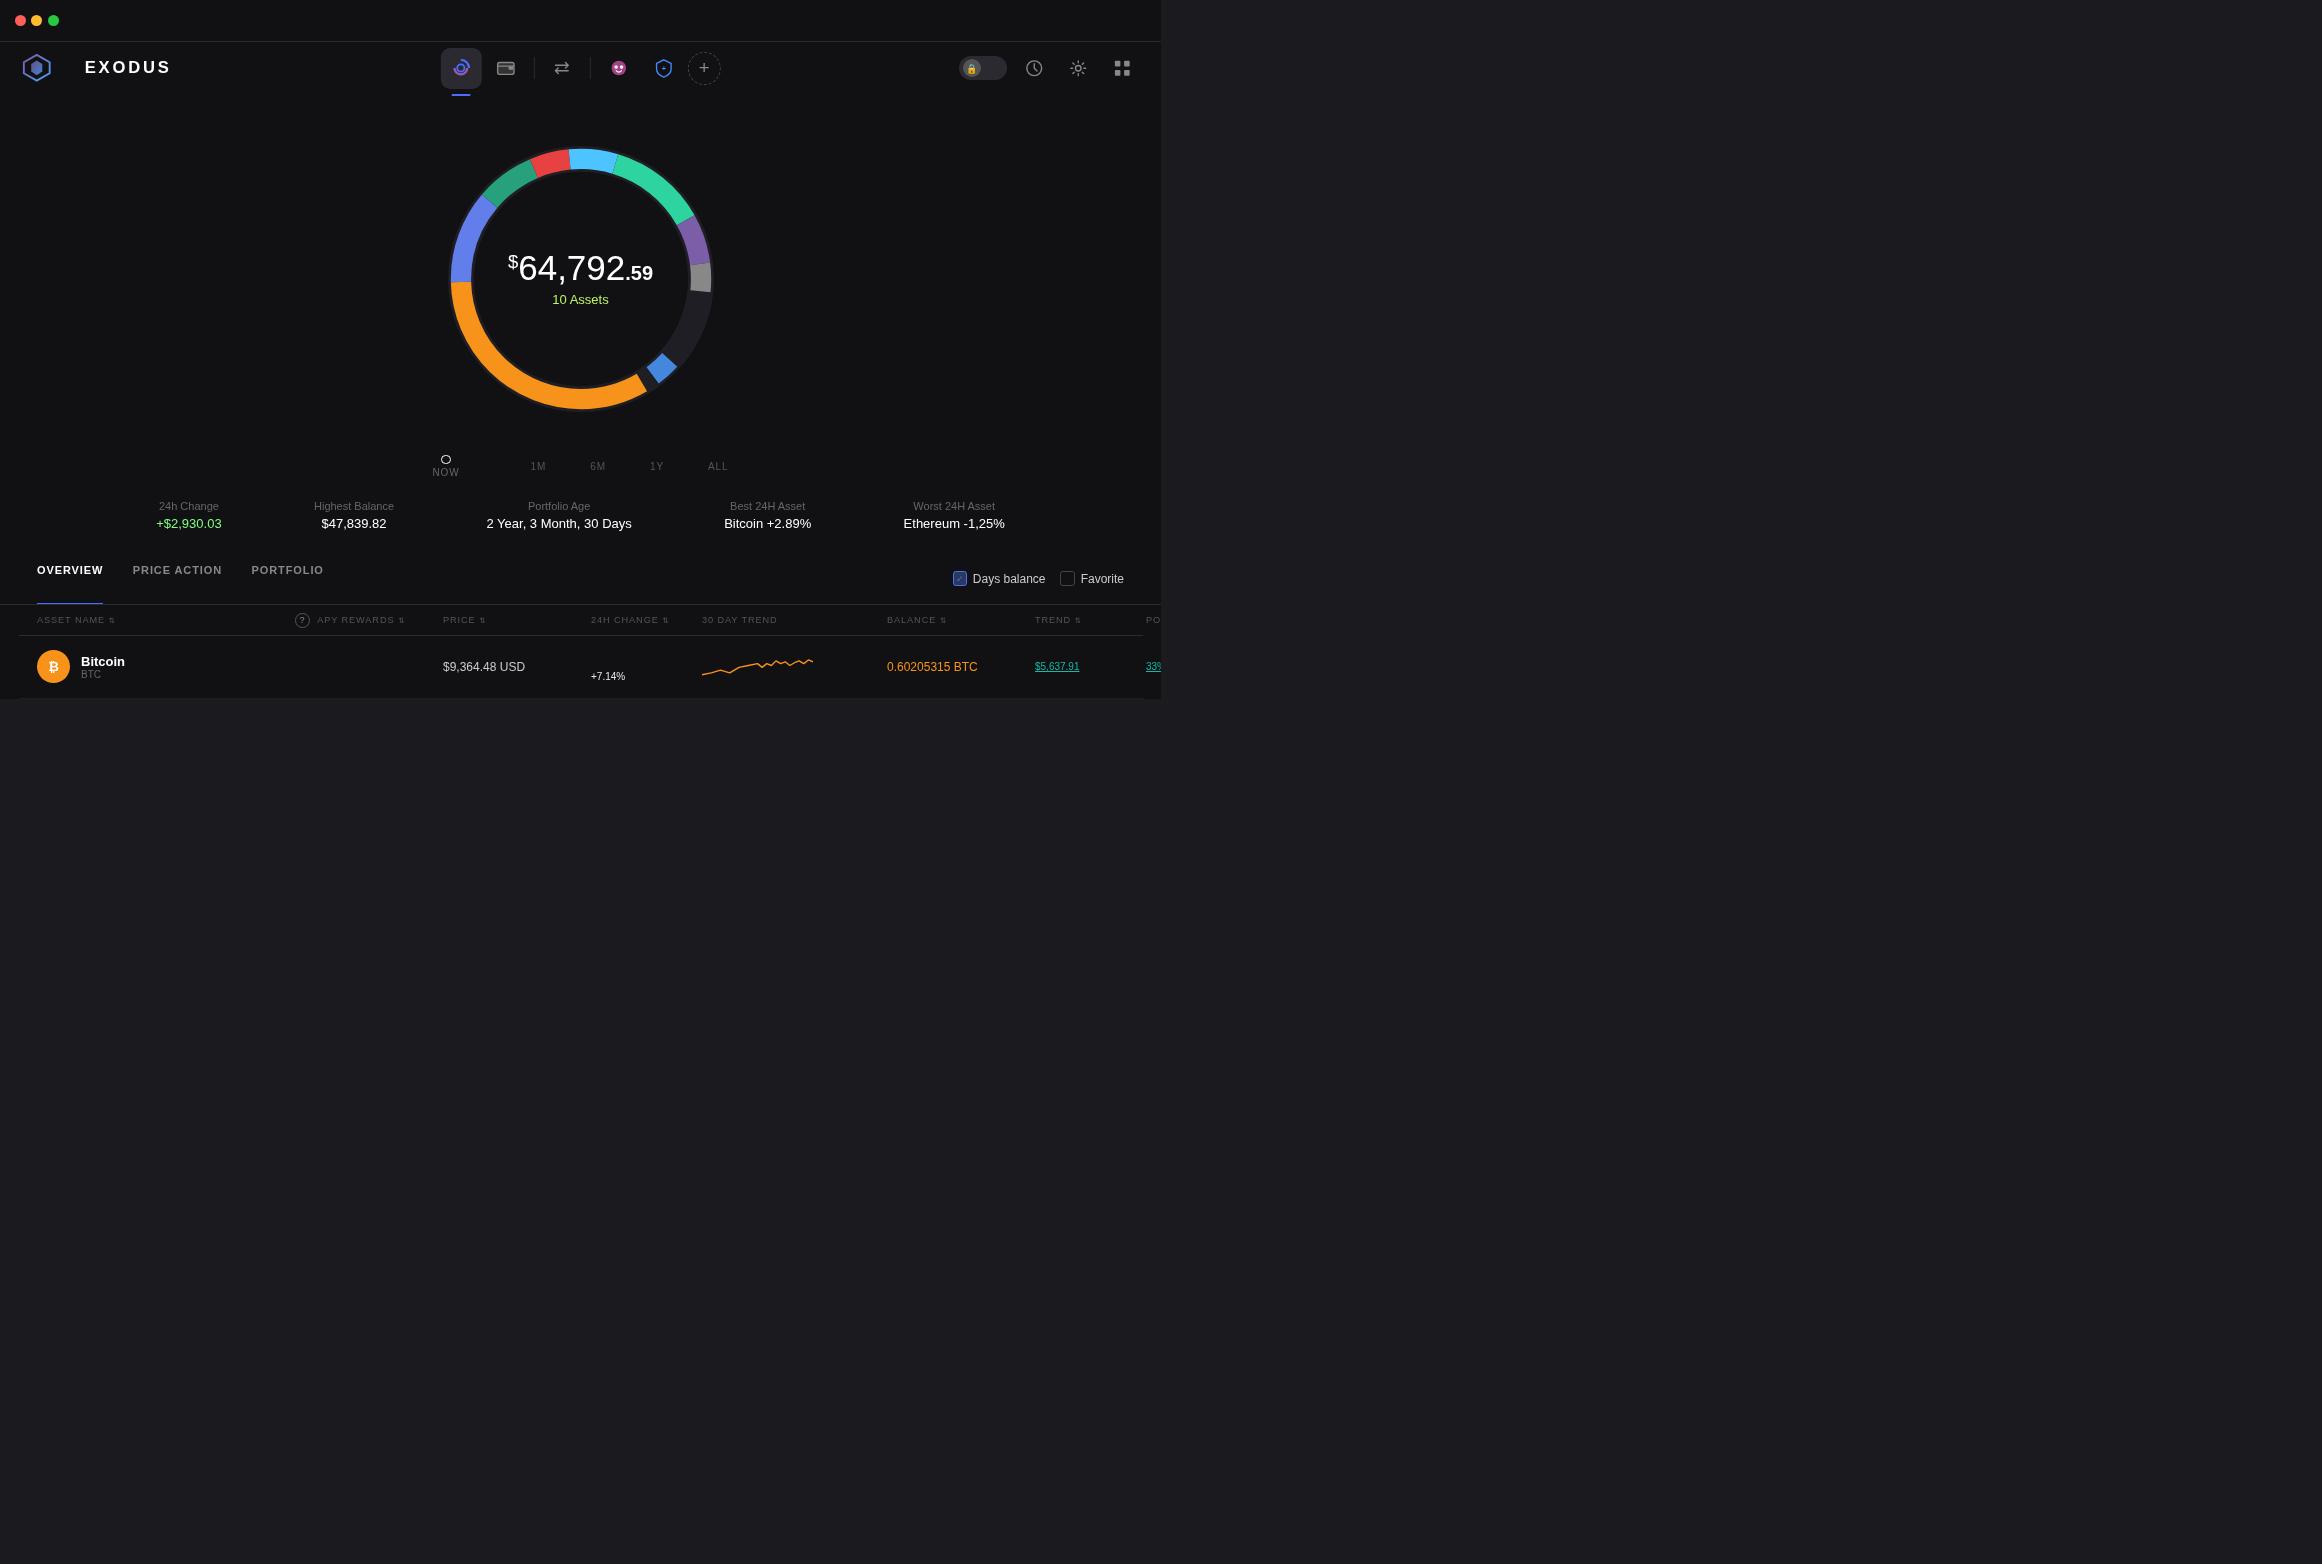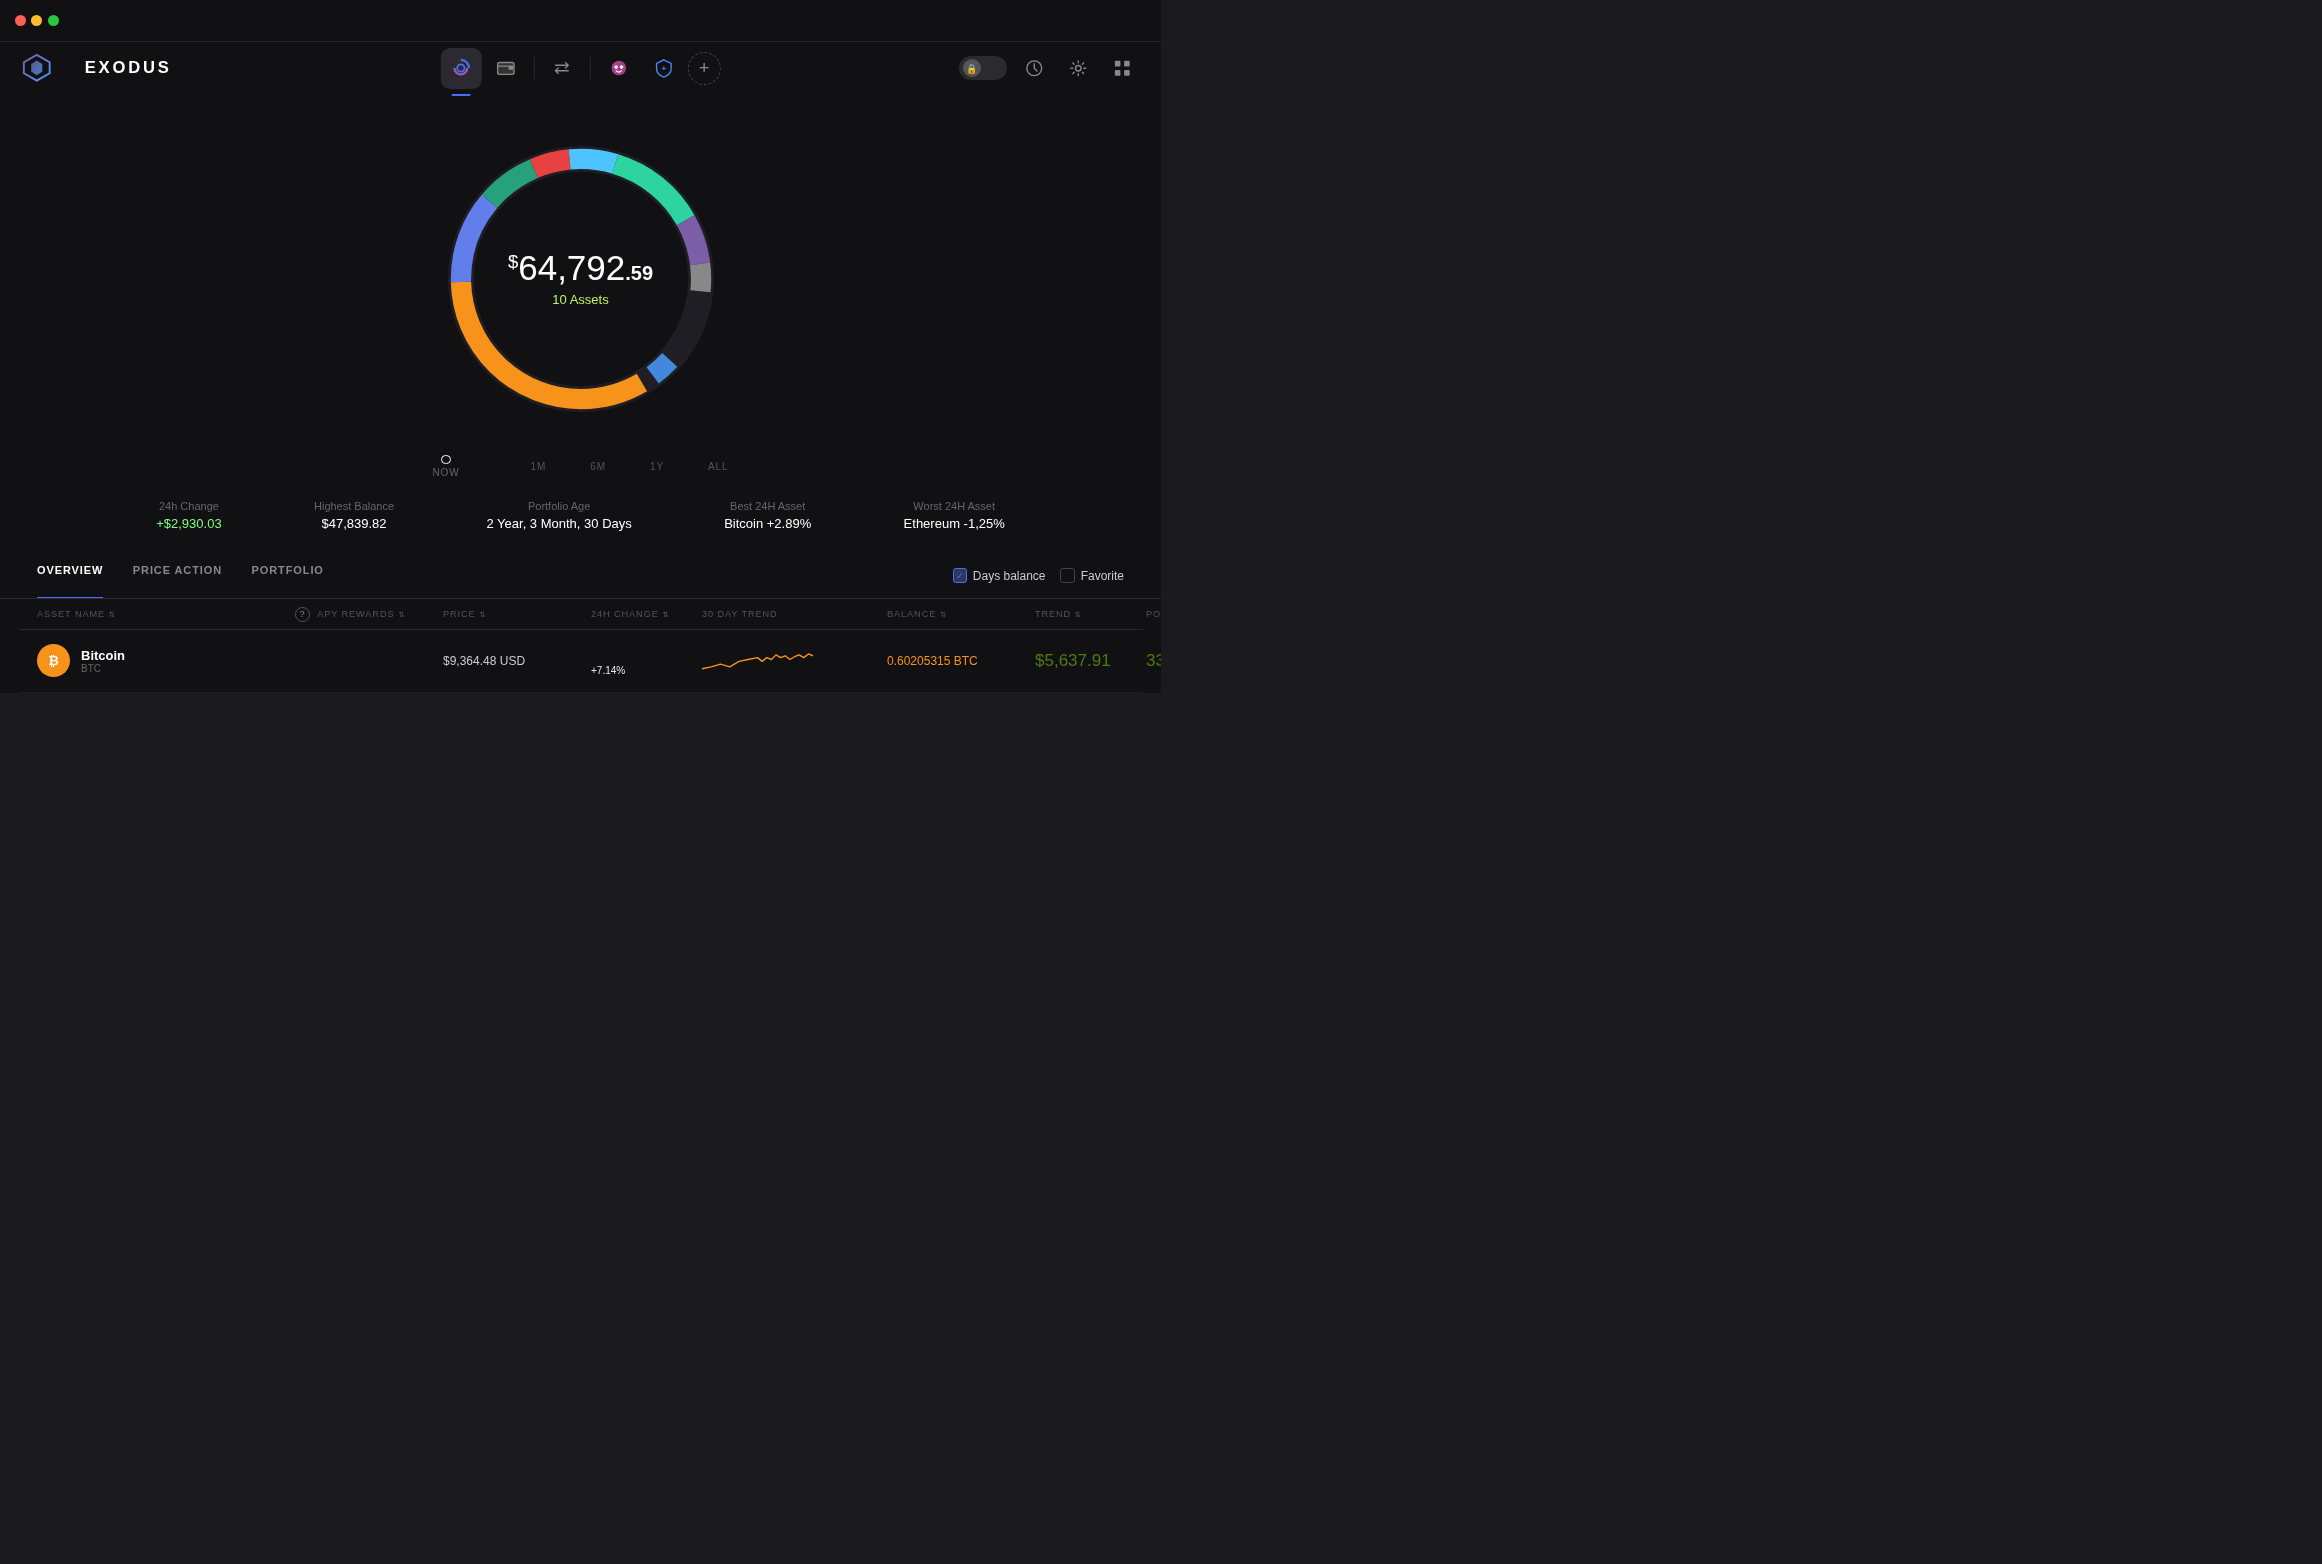--- a/index.html
+++ b/index.html
@@ -277,21 +277,21 @@
       width: 100%;
       max-width: 1161px;
       padding: 14.8px 37px 0;
       border-bottom: 0.9px solid #2a2a30;
       margin-top: 18.5px;
     }
     .tab {
       font-size: 11px;
       font-weight: 600;
       color: #888;
-      padding-bottom: 21px;
+      padding-bottom: 27px;
       margin-right: 29.5px;
       cursor: pointer;
       letter-spacing: 0.9px;
       border-bottom: 1.8px solid transparent;
     }
     .tab.active {
       color: #fff;
       border-bottom: 1.8px solid #4d6bff;
     }
     .tabs-spacer { flex: 1; }
@@ -397,22 +397,23 @@
     .cell-positive {
       font-size: 10px;
       color: #e5e5e5;
       margin-top: 20px;
     }
     .cell-orange {
       font-size: 12px;
       color: #f7931a;
     }
     .cell-white {
-      font-size: 17px;
-      color: #4d7c0f;
+      font-size: 10px;
+      color: #14b8a6;
+      text-decoration: underline;
     }
     .trend-mini {
       width: 111px;
       height: 37px;
     }
 
     
     .help-badge {
       width: 14.8px;
       height: 14.8px;

